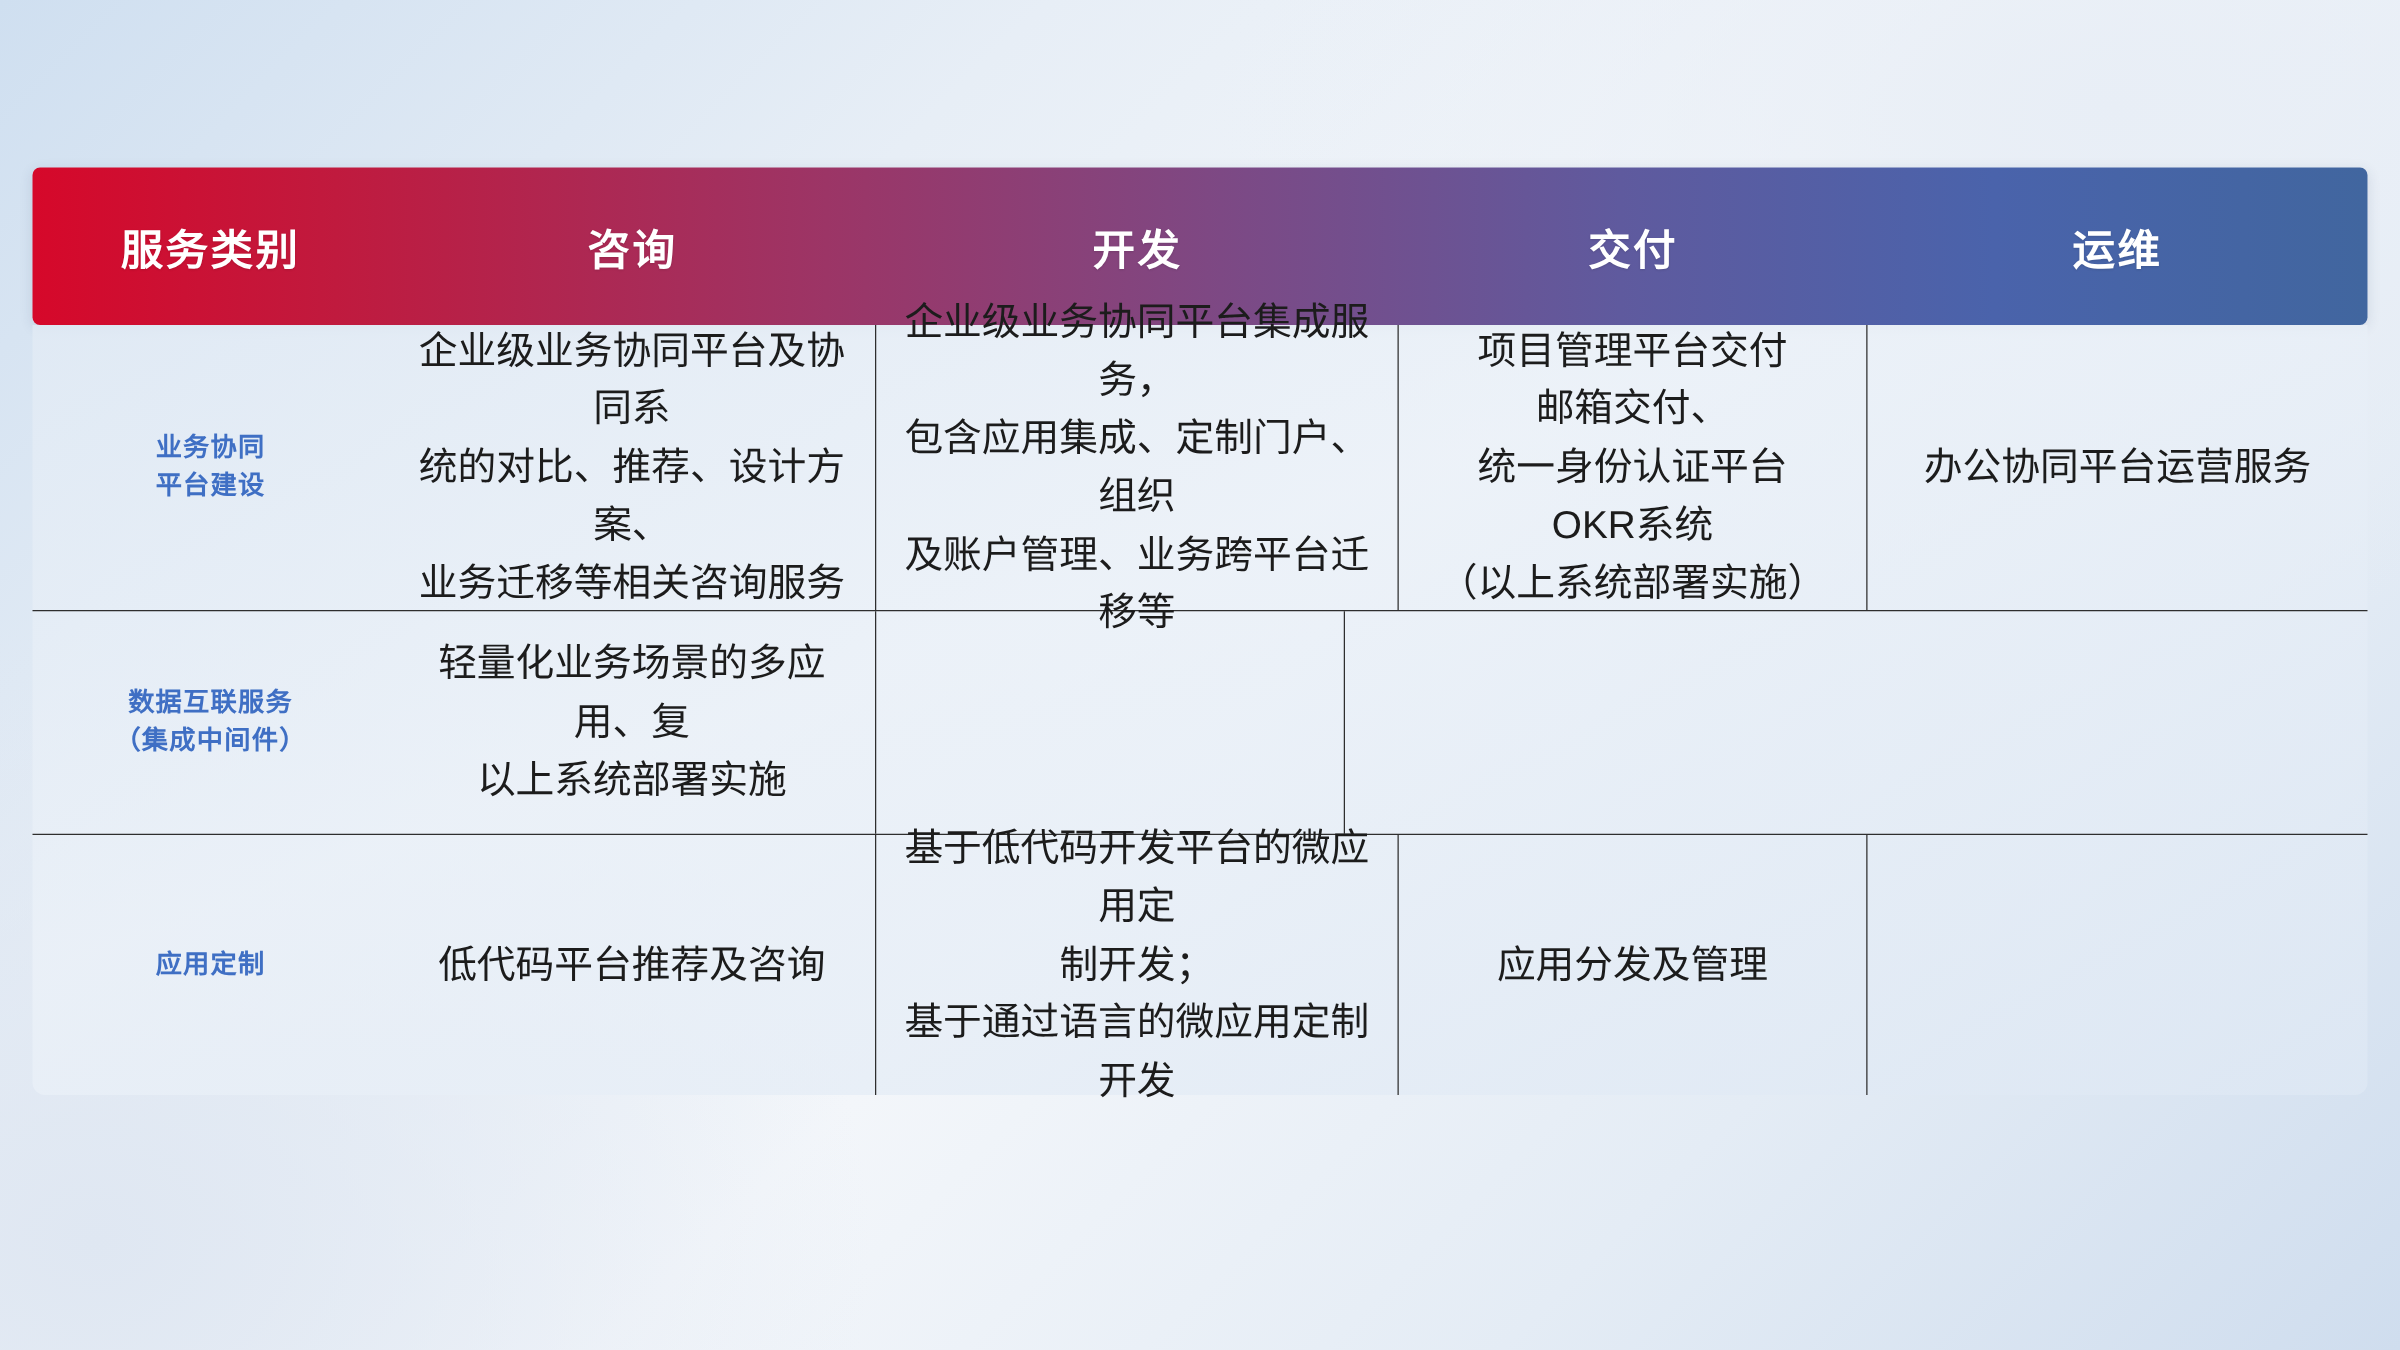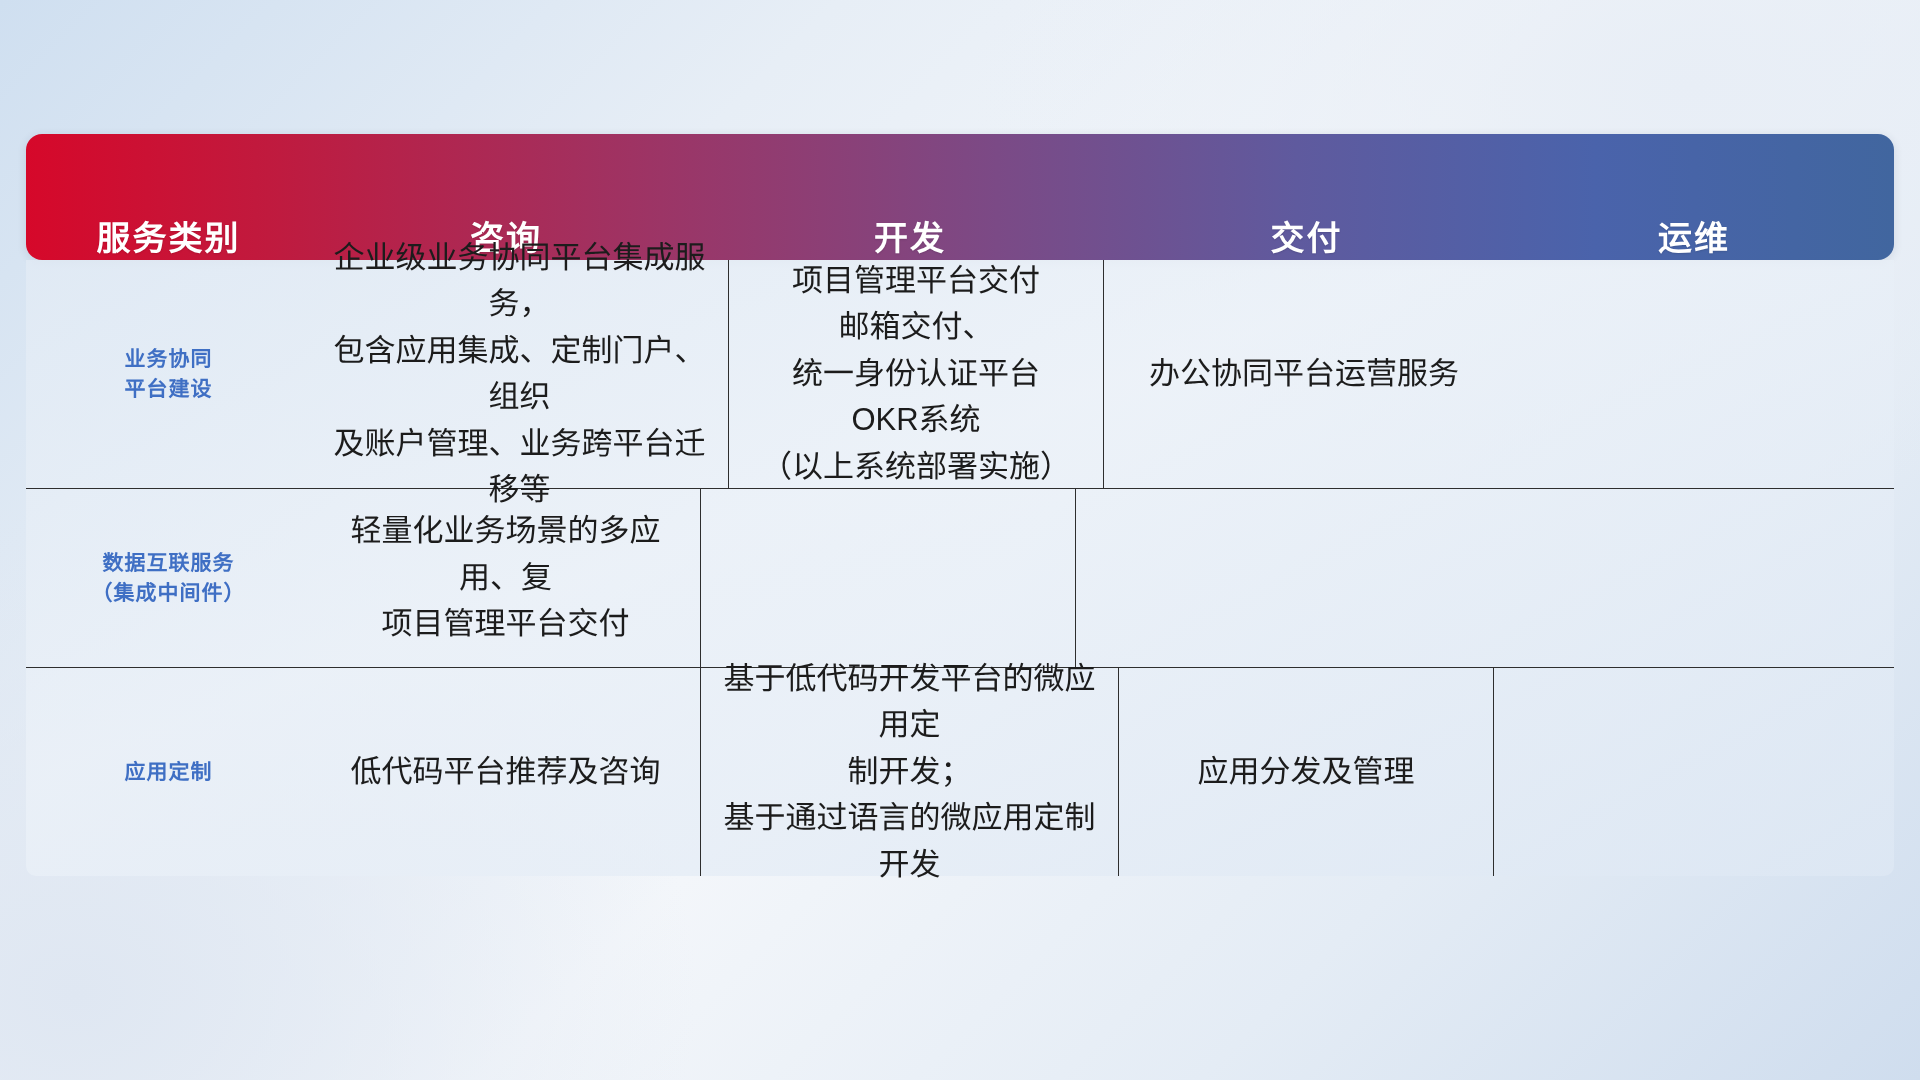--- a/index.html
+++ b/index.html
@@ -28,25 +28,24 @@
     position: absolute;
     left: 26px;
     top: 134px;
     width: 1868px;
   }
 
   
   .head-row {
     display: flex;
     height: 126px;
-    border-radius: 16px;
+    border-radius: 6px;
     overflow: hidden;
     background: linear-gradient(90deg, #d6082a 0%, #c01a3e 13%, #9c3566 34%, #7b4a86 52%, #5f5a9e 68%, #4a63ab 84%, #41669f 100%);
     box-shadow: 0 2px 10px rgba(40,60,90,0.12);
-    align-items: flex-end;
   }
   .head-cell {
     display: flex;
     align-items: center;
     justify-content: center;
     color: #ffffff;
     font-size: 34px;
     font-weight: bold;
     letter-spacing: 2px;
     text-shadow: 0 1px 2px rgba(0,0,0,0.12);
@@ -111,36 +110,39 @@
       <div class="head-cell c2">开发</div>
       <div class="head-cell c3">交付</div>
       <div class="head-cell c4">运维</div>
     </div>
 
     <div class="body-rows">
 
       <div class="row r0">
         <div class="cell cat c0 multiline">业务协同
 平台建设</div>
+        <div class="cell c1 multiline">企业级业务协同平台及协同系
+统的对比、推荐、设计方案、
+业务迁移等相关咨询服务</div>
         <div class="cell c2 multiline">企业级业务协同平台集成服务，
 包含应用集成、定制门户、组织
 及账户管理、业务跨平台迁移等</div>
         <div class="cell c3 multiline">项目管理平台交付
 邮箱交付、
 统一身份认证平台
 OKR系统
 （以上系统部署实施）</div>
         <div class="cell c4 multiline">办公协同平台运营服务</div>
       </div>
 
       <div class="row r1">
         <div class="cell cat c0 multiline">数据互联服务
 （集成中间件）</div>
         <div class="cell c1 multiline">轻量化业务场景的多应用、复
-项目管理平台交付</div>
+以上系统部署实施</div>
         <div class="cell c3 multiline"></div>
         <div class="cell c4 multiline"></div>
       </div>
 
       <div class="row r2">
         <div class="cell cat c0 multiline">应用定制</div>
         <div class="cell c1 multiline">低代码平台推荐及咨询</div>
         <div class="cell c2 multiline">基于低代码开发平台的微应用定
 制开发；
 基于通过语言的微应用定制开发</div>

